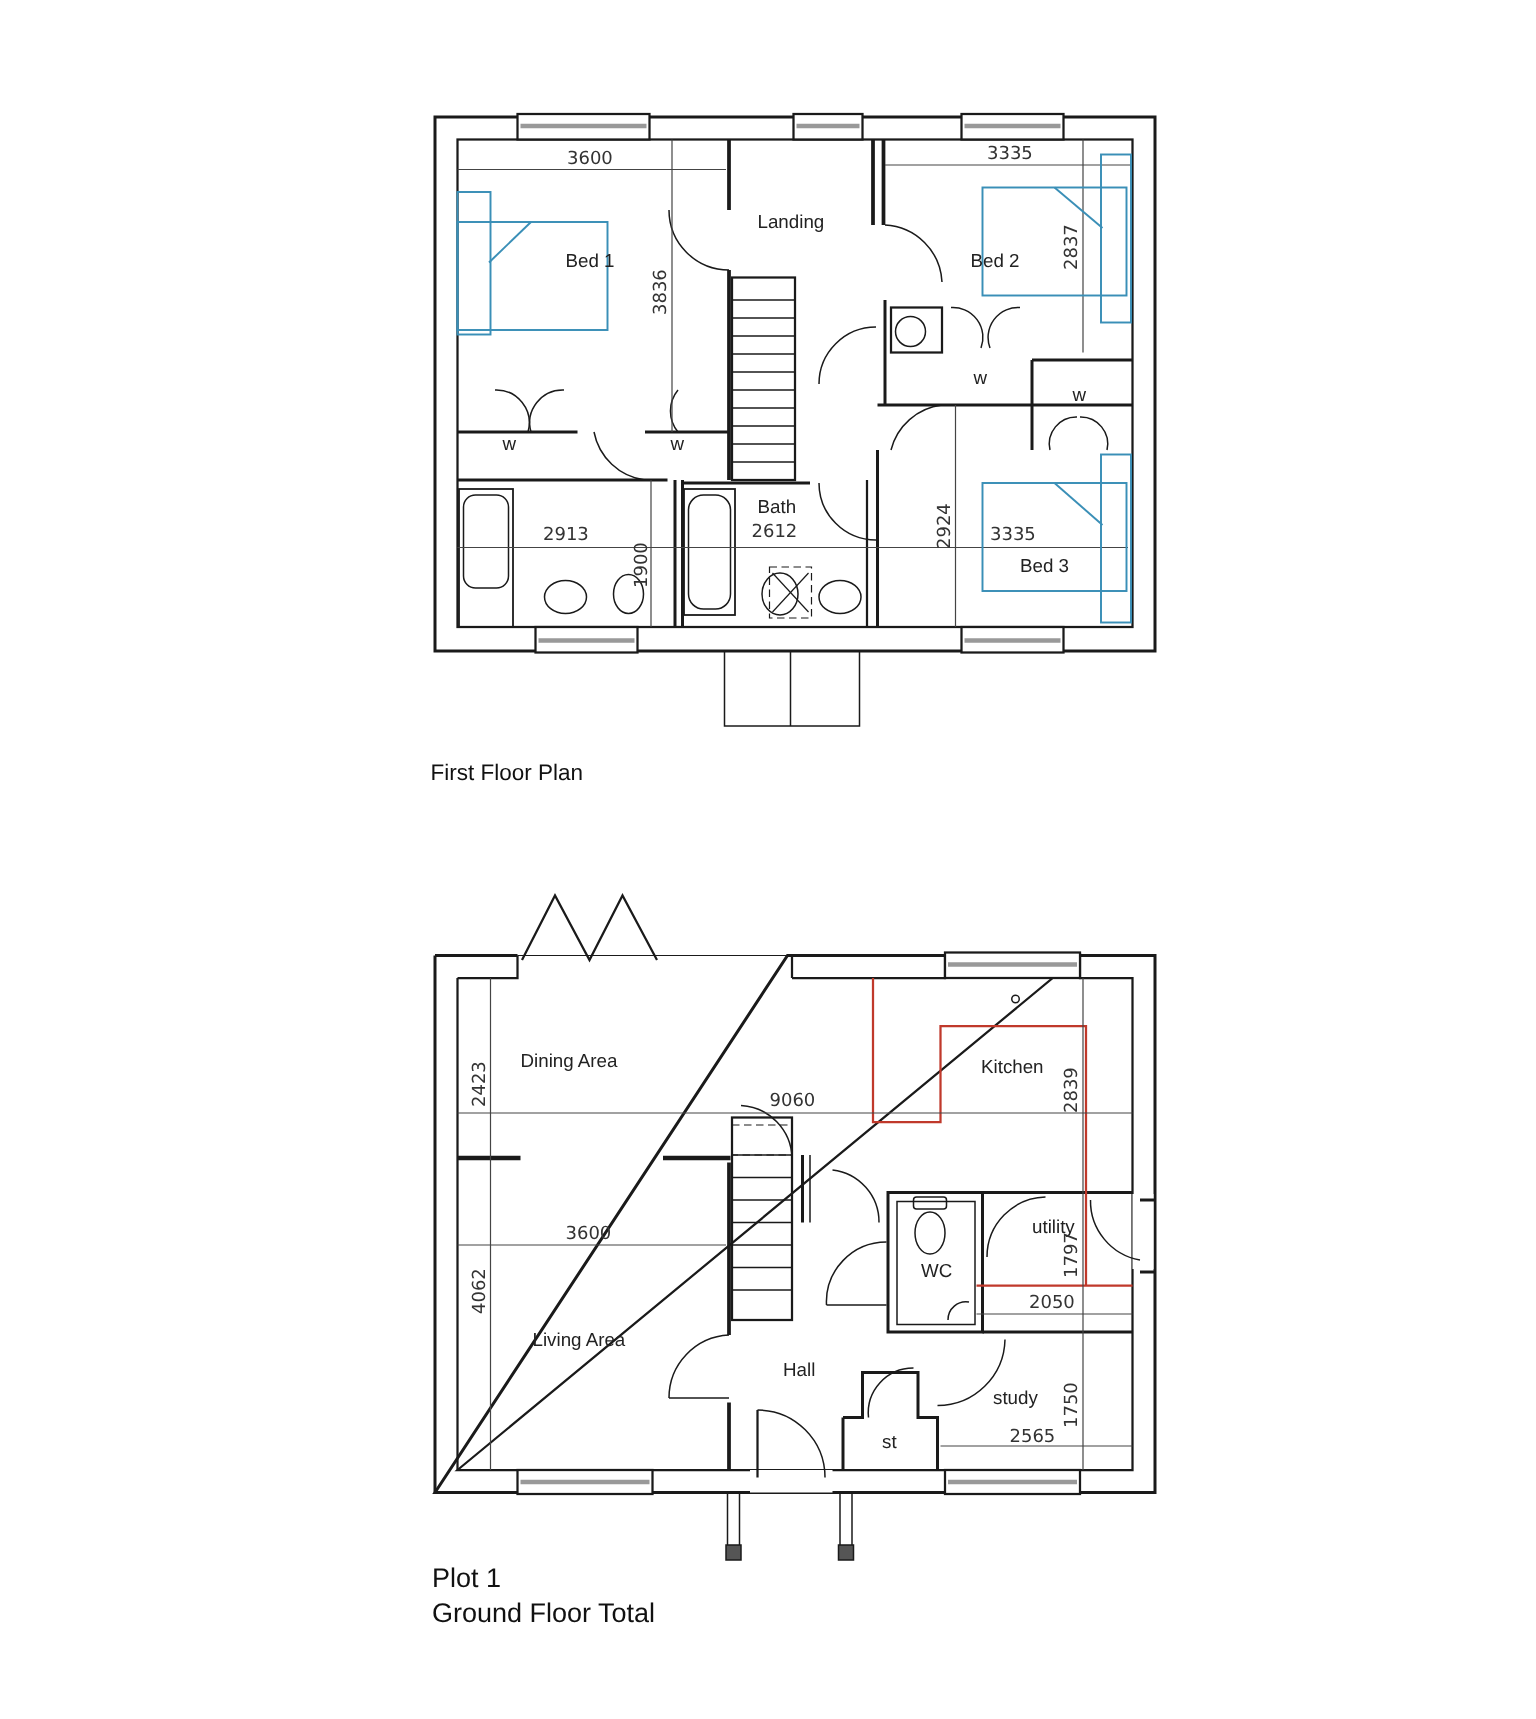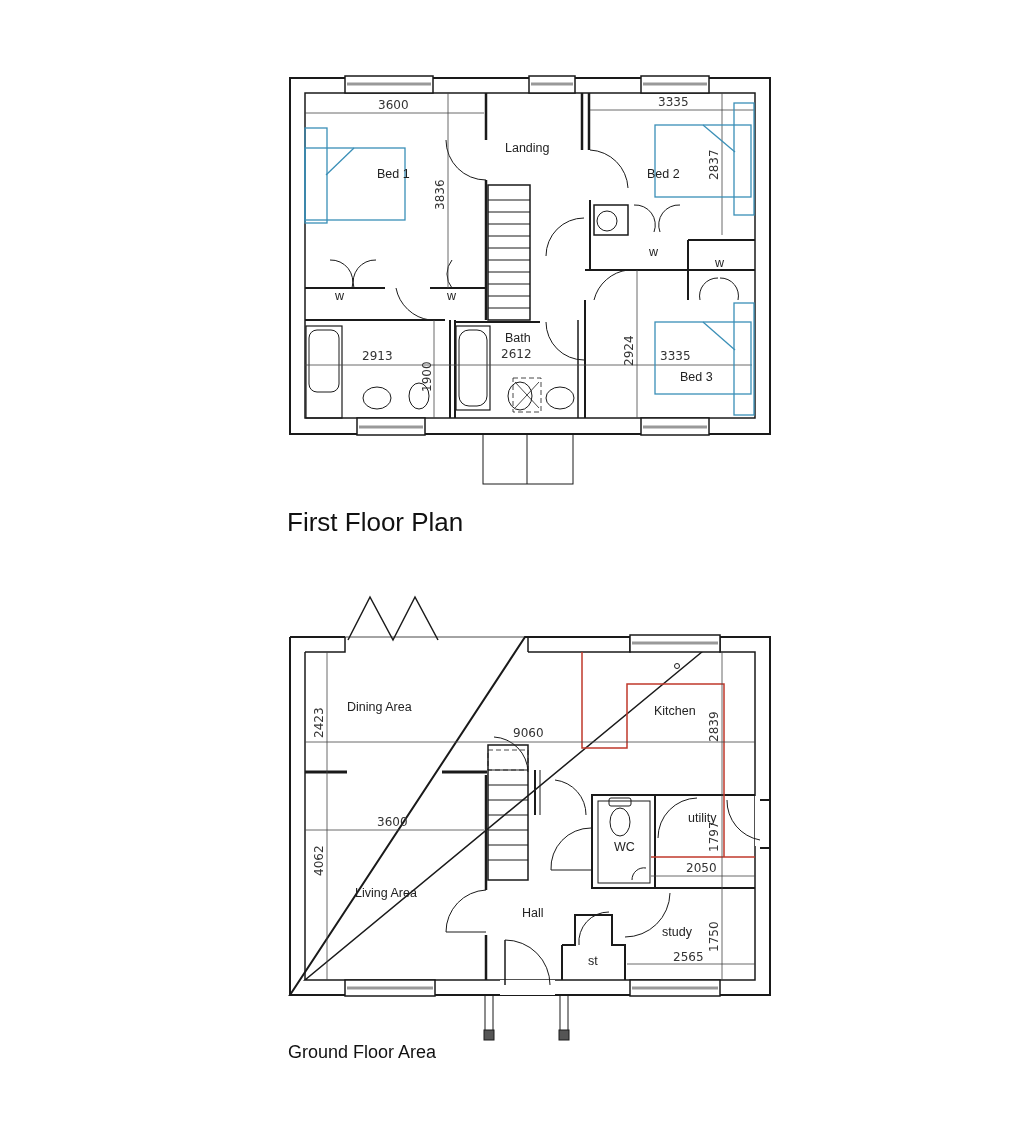--- a/index.html
+++ b/index.html
@@ -1,19 +1,19 @@
 <!DOCTYPE html>
 <html><head>
 <meta charset="utf-8">
 <style>
   html, body { margin: 0; padding: 0; background: #ffffff; }
   body { width: 1024px; height: 1146px; position: relative; overflow: hidden; font-family: "Liberation Sans", sans-serif; }
   svg { position: absolute; left: 0; top: 0; }
   .caption { position: absolute; color: #111; font-family: "Liberation Sans", sans-serif; }
-  .ff-title { left: 287px; top: 507px; font-size: 26px; }
+  .ff-title { left: 287px; top: 507px; font-size: 15px; }
   .gf-block { left: 288px; top: 1041px; font-size: 18px; line-height: 23px; }
   .gf-block div { white-space: pre; }
   .lbl { font-family: "Liberation Sans", sans-serif; font-size: 12.5px; fill: #222; }
   .dim { font-family: "DejaVu Sans", sans-serif; font-size: 12px; fill: #333; }
 </style>
 </head>
 <body>
 
 <svg width="1024" height="1146" viewBox="0 0 1024 1146">
 
@@ -254,14 +254,15 @@
     <text class="dim" x="0" y="0" transform="translate(718,852) rotate(-90)">1797</text>
     <text class="dim" x="686" y="872">2050</text>
     <text class="dim" x="673" y="961">2565</text>
     <text class="dim" x="0" y="0" transform="translate(718,952) rotate(-90)">1750</text>
   </g>
 </svg>
 
 <div class="caption ff-title">First Floor Plan</div>
 
 <div class="caption gf-block">
-  <div>Ground Floor Area</div>
+  <div>Plot 1</div>
+  <div>Ground Floor Total</div>
 </div>
 
 </body></html>

